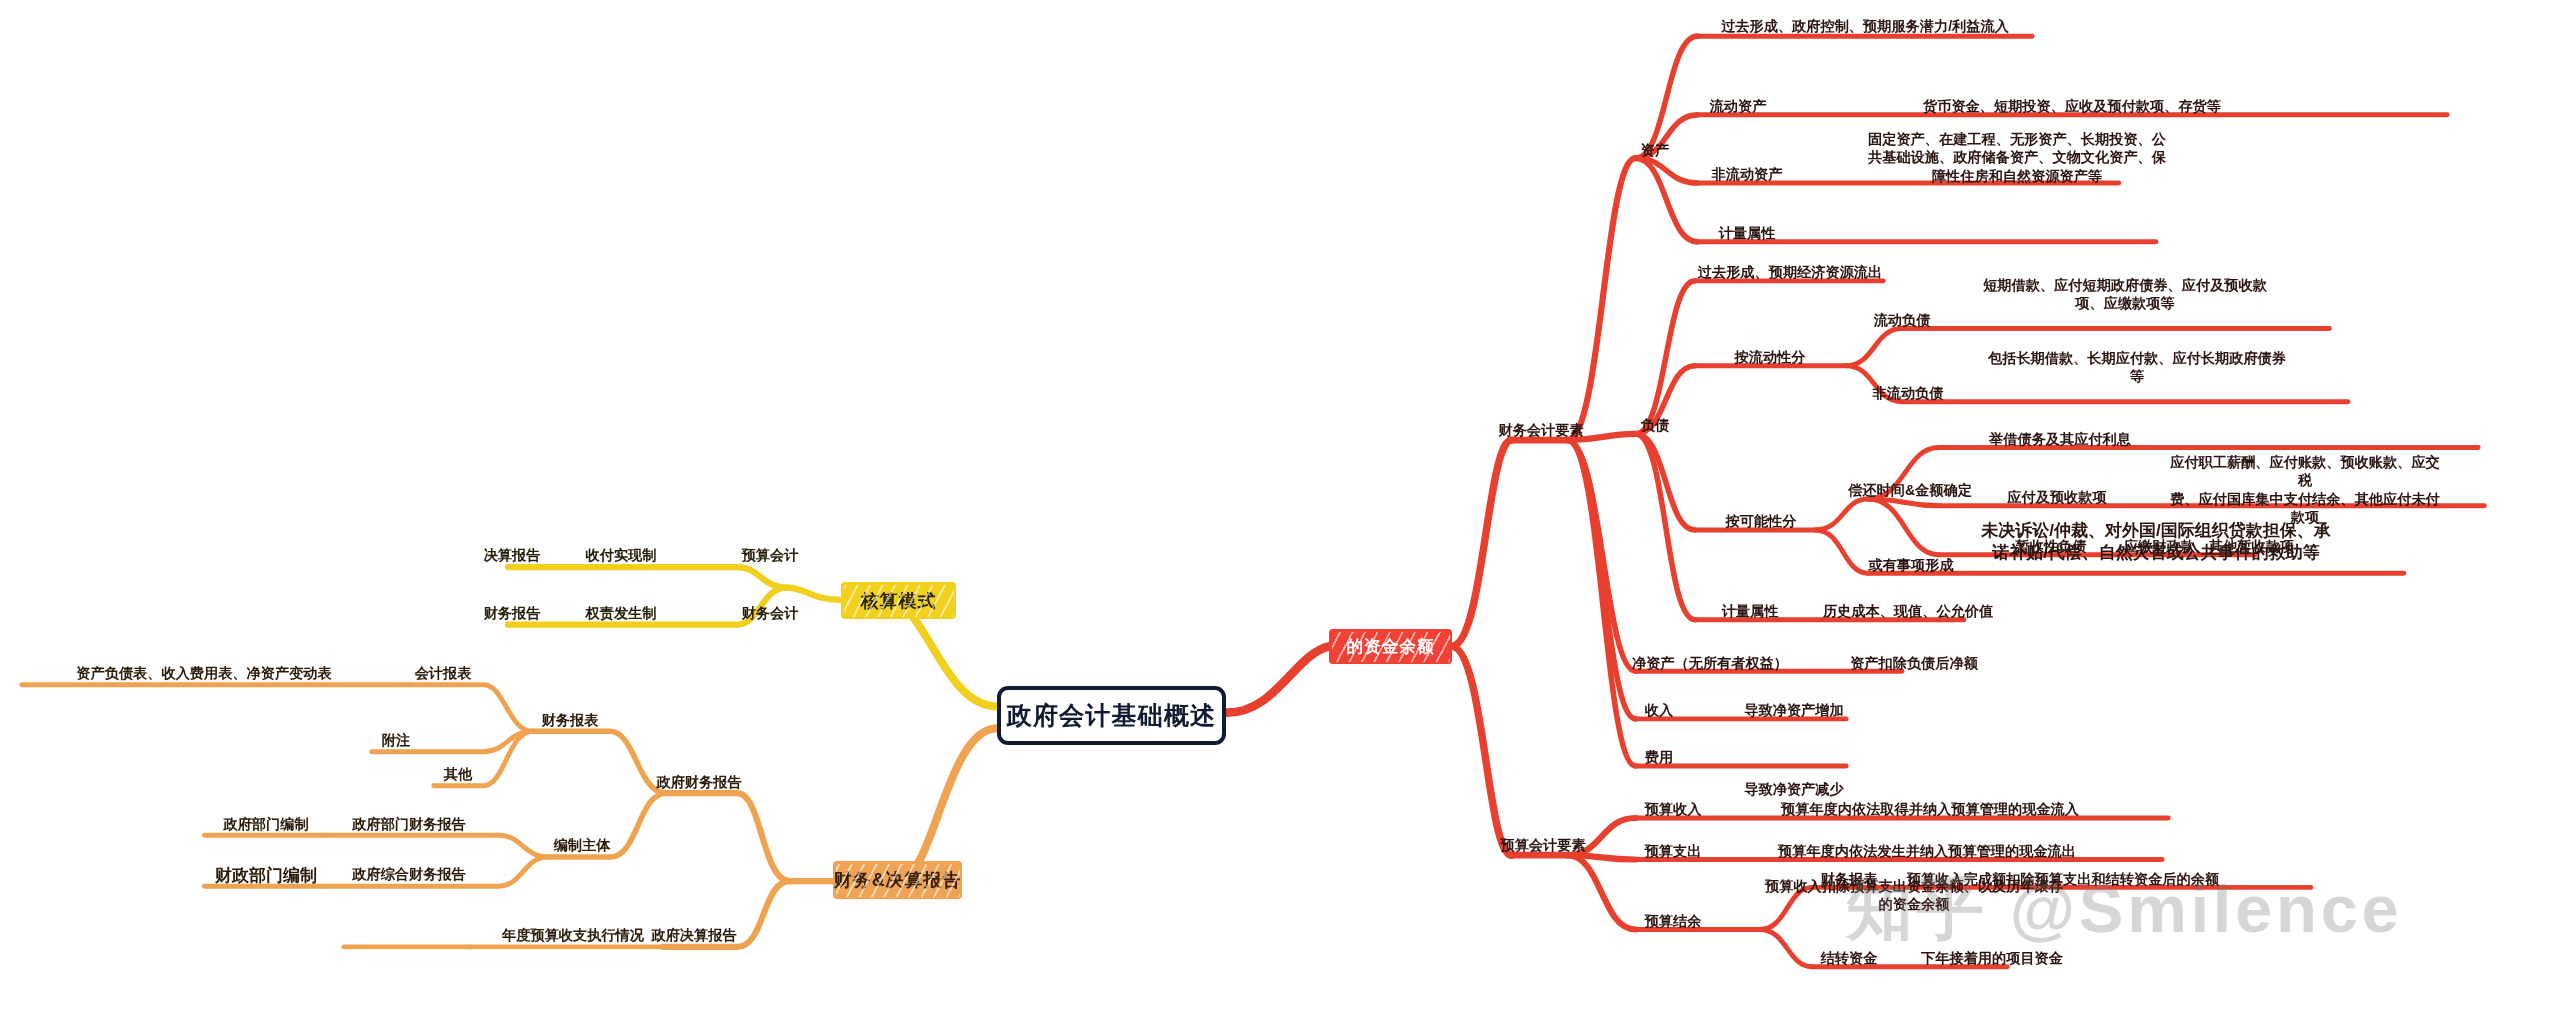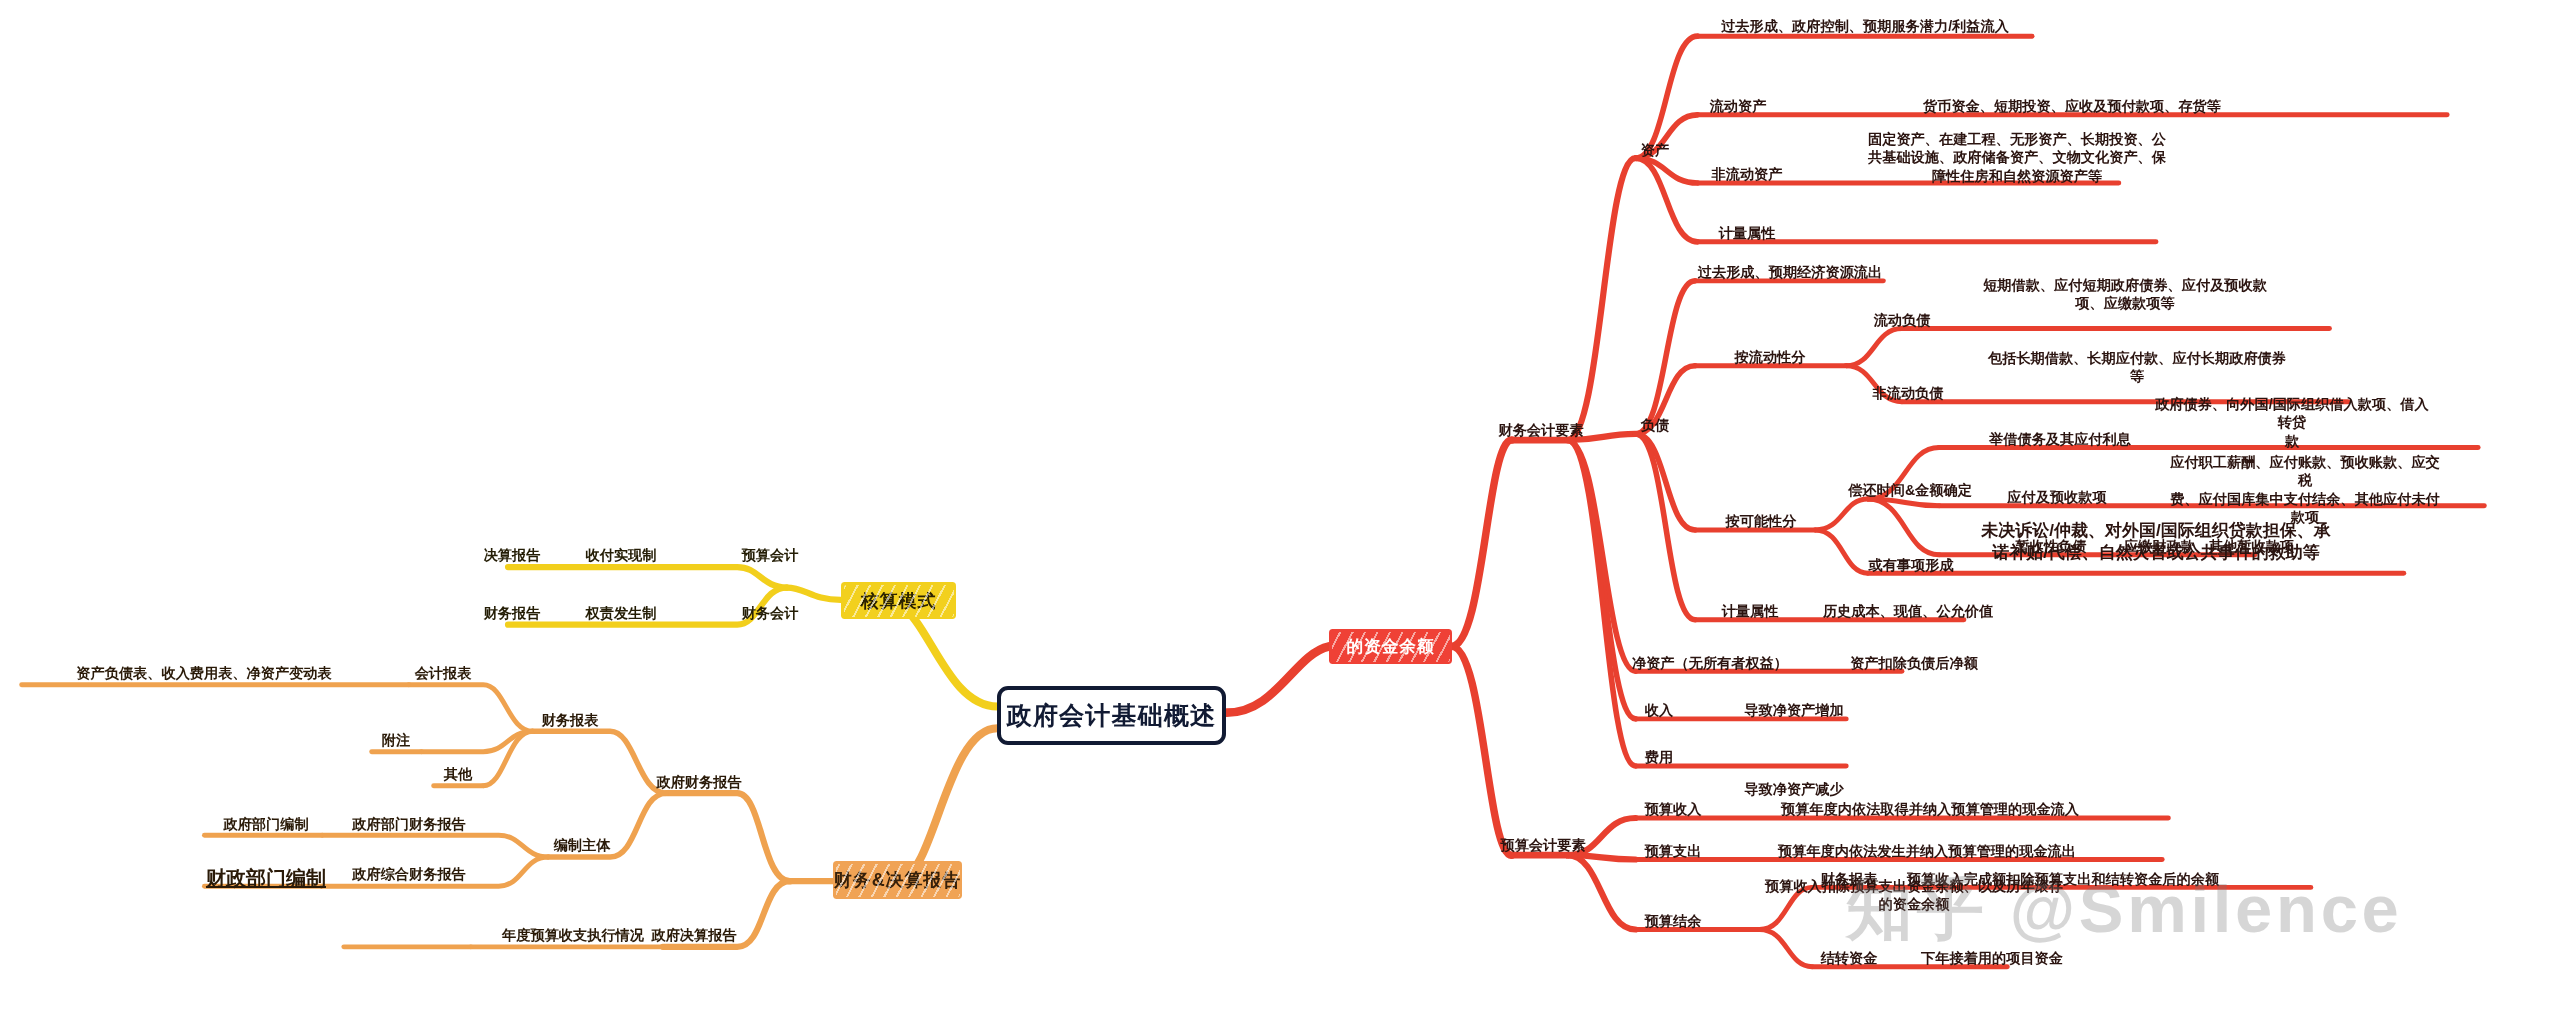--- a/index.html
+++ b/index.html
@@ -213,21 +213,21 @@
   <div class="lbl orange" style="left:582px; top:836px; font-size:14.2px;">编制主体</div>
   <div class="lbl orange" style="left:458px; top:765px; font-size:14.2px;">其他</div>
 
   <div class="lbl orange" style="left:443px; top:664px; font-size:14.2px;">会计报表</div>
   <div class="lbl orange" style="left:204px; top:664px; font-size:14.2px;">资产负债表、收入费用表、净资产变动表</div>
   <div class="lbl orange" style="left:396px; top:731px; font-size:14.2px;">附注</div>
 
   <div class="lbl orange" style="left:409px; top:815px; font-size:14.2px;">政府部门财务报告</div>
   <div class="lbl orange" style="left:266px; top:815px; font-size:14.2px;">政府部门编制</div>
   <div class="lbl orange" style="left:409px; top:865px; font-size:14.2px;">政府综合财务报告</div>
-  <div class="lbl orange" style="left:266px; top:865px; font-size:20px;text-decoration:underline;">财政部门编制</div>
+  <div class="lbl orange" style="left:266px; top:865px; font-size:17px;">财政部门编制</div>
 
   <div class="lbl red" style="left:1541px; top:421px; font-size:14.2px;">财务会计要素</div>
   <div class="lbl red" style="left:1543px; top:836px; font-size:14.2px;">预算会计要素</div>
 
   <div class="lbl red" style="left:1655px; top:141px; font-size:14.2px;">资产</div>
   <div class="lbl red" style="left:1865px; top:17.3px; font-size:14.2px;">过去形成、政府控制、预期服务潜力/利益流入</div>
   <div class="lbl red" style="left:1738px; top:97px; font-size:14.2px;">流动资产</div>
   <div class="lbl red" style="left:2072px; top:97px; font-size:14.2px;">货币资金、短期投资、应收及预付款项、存货等</div>
   <div class="lbl red" style="left:1747px; top:165px; font-size:14.2px;">非流动资产</div>
   <div class="lbl red" style="left:2017px; top:130px; font-size:14.2px;">固定资产、在建工程、无形资产、长期投资、公
@@ -241,22 +241,20 @@
   <div class="lbl red" style="left:1902px; top:311px; font-size:14.2px;">流动负债</div>
   <div class="lbl red" style="left:2125px; top:276px; font-size:14.2px;">短期借款、应付短期政府债券、应付及预收款
 项、应缴款项等</div>
   <div class="lbl red" style="left:1908px; top:384px; font-size:14.2px;">非流动负债</div>
   <div class="lbl red" style="left:2137px; top:349px; font-size:14.2px;">包括长期借款、长期应付款、应付长期政府债券
 等</div>
 
   <div class="lbl red" style="left:1761px; top:512px; font-size:14.2px;">按可能性分</div>
   <div class="lbl red" style="left:1910px; top:481px; font-size:14.2px;">偿还时间&amp;金额确定</div>
   <div class="lbl red" style="left:2060px; top:430px; font-size:14.2px;">举借债务及其应付利息</div>
-  <div class="lbl red" style="left:2292px; top:395px; font-size:14.2px;">政府债券、向外国/国际组织借入款项、借入转贷
-款</div>
   <div class="lbl red" style="left:2057px; top:488px; font-size:14.2px;">应付及预收款项</div>
   <div class="lbl red" style="left:2305px; top:453px; font-size:14.2px;">应付职工薪酬、应付账款、预收账款、应交税
 费、应付国库集中支付结余、其他应付未付款项</div>
   <div class="lbl red" style="left:2051px; top:537px; font-size:14.2px;">暂收性负债</div>
   <div class="lbl red" style="left:2209px; top:537px; font-size:14.2px;">应缴财政款、其他暂收款项</div>
   <div class="lbl red" style="left:1911px; top:556px; font-size:14.2px;">或有事项形成</div>
   <div class="lbl red" style="left:2156px; top:520px; font-size:17px;">未决诉讼/仲裁、对外国/国际组织贷款担保、承
 诺补贴/代偿、自然灾害或公共事件的救助等</div>
 
   <div class="lbl red" style="left:1750px; top:602px; font-size:14.2px;">计量属性</div>

